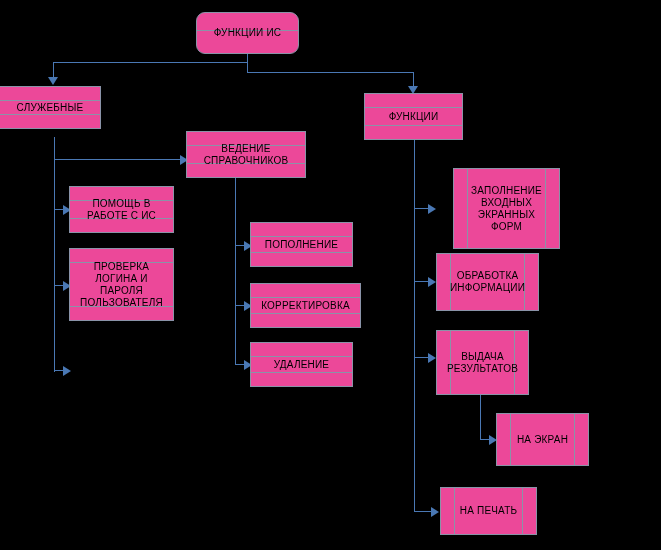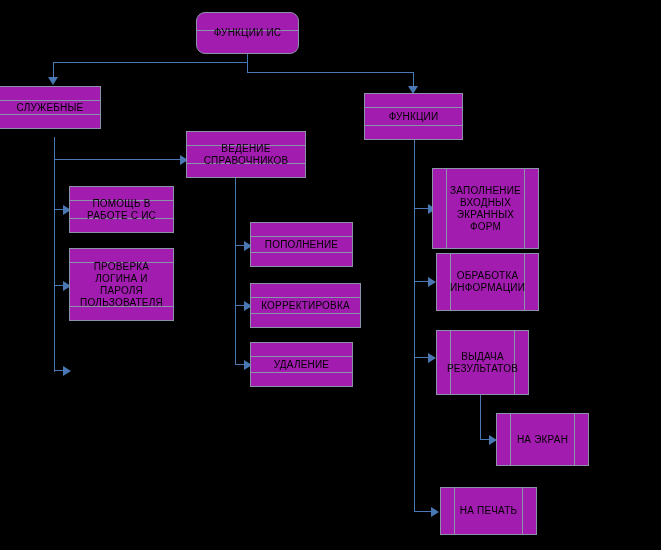--- a/index.html
+++ b/index.html
@@ -1,19 +1,19 @@
 <!DOCTYPE html>
 <html><head>
 <meta charset="utf-8">
 <style>
   html,body{margin:0;padding:0;background:#000;}
   #stage{position:relative;width:661px;height:550px;background:#000;overflow:hidden;
          font-family:"Liberation Sans","DejaVu Sans",sans-serif;}
 
-  .node{position:absolute;box-sizing:border-box;background:#a21caf;
+  .node{position:absolute;box-sizing:border-box;background:#ec4899;
         border:1px solid #8a93a8;display:flex;align-items:center;justify-content:center;}
   .node .lbl{position:relative;z-index:3;color:#000;font-size:10px;line-height:12px;
              text-align:center;letter-spacing:.2px;padding:0 4px;white-space:pre-line;}
 
   
   .n-root{border-radius:9px;}
   .n-root::before{content:"";position:absolute;left:0;right:0;top:17px;height:1px;background:#8a93a8;}
 
   
   .n-hband::before{content:"";position:absolute;left:-1px;right:-1px;top:13px;height:1px;background:#8a93a8;}
@@ -114,21 +114,21 @@
   </div>
 
   <div class="node n-hband" style="left:250px;top:283px;width:111px;height:45px;">
     <span class="lbl">КОРРЕКТИРОВКА</span>
   </div>
 
   <div class="node n-hband" style="left:250px;top:342px;width:103px;height:45px;">
     <span class="lbl">УДАЛЕНИЕ</span>
   </div>
 
-  <div class="node n-vband" style="left:432px;top:168px;width:107px;height:81px;">
+  <div class="node n-vband" style="left:453px;top:168px;width:107px;height:81px;">
     <span class="lbl">ЗАПОЛНЕНИЕ
 ВХОДНЫХ
 ЭКРАННЫХ
 ФОРМ</span>
   </div>
 
   <div class="node n-vband" style="left:436px;top:253px;width:103px;height:58px;">
     <span class="lbl">ОБРАБОТКА
 ИНФОРМАЦИИ</span>
   </div>

